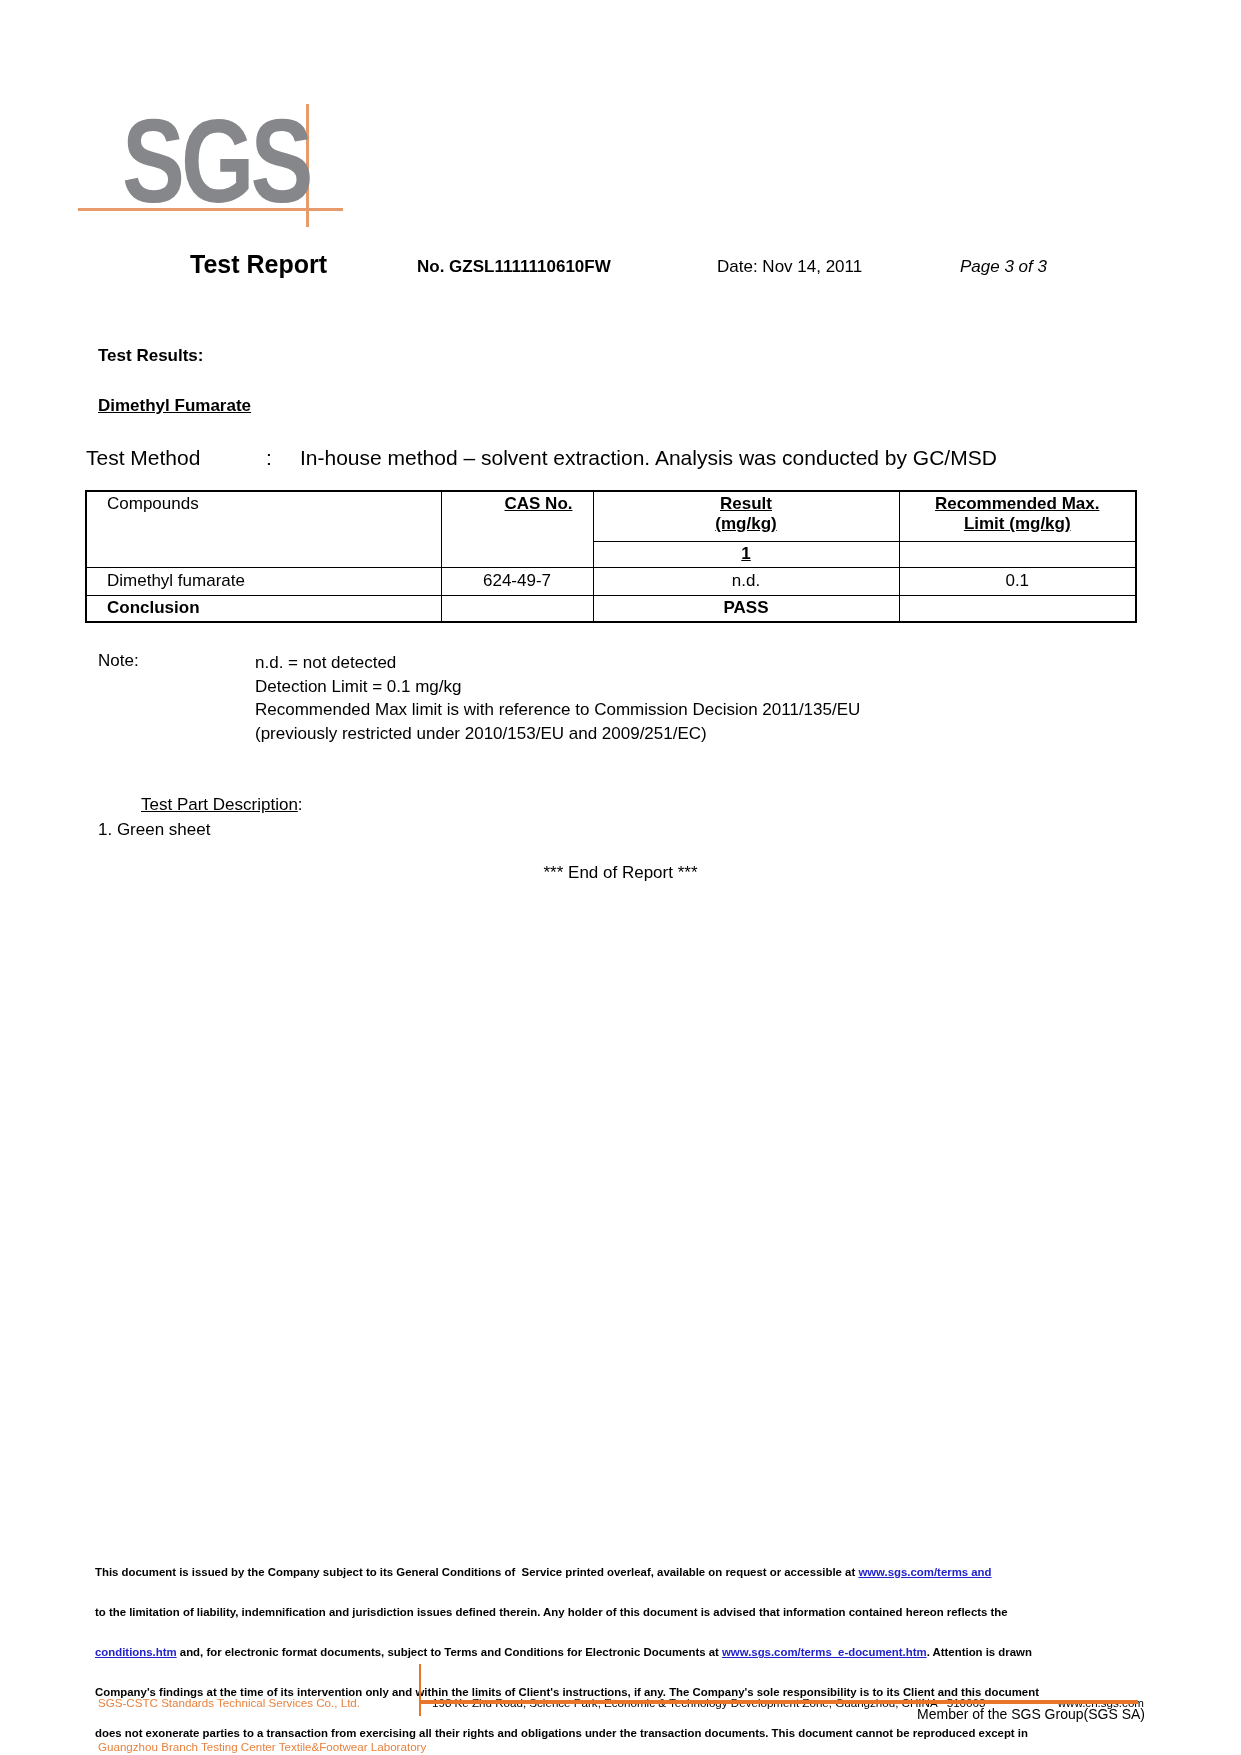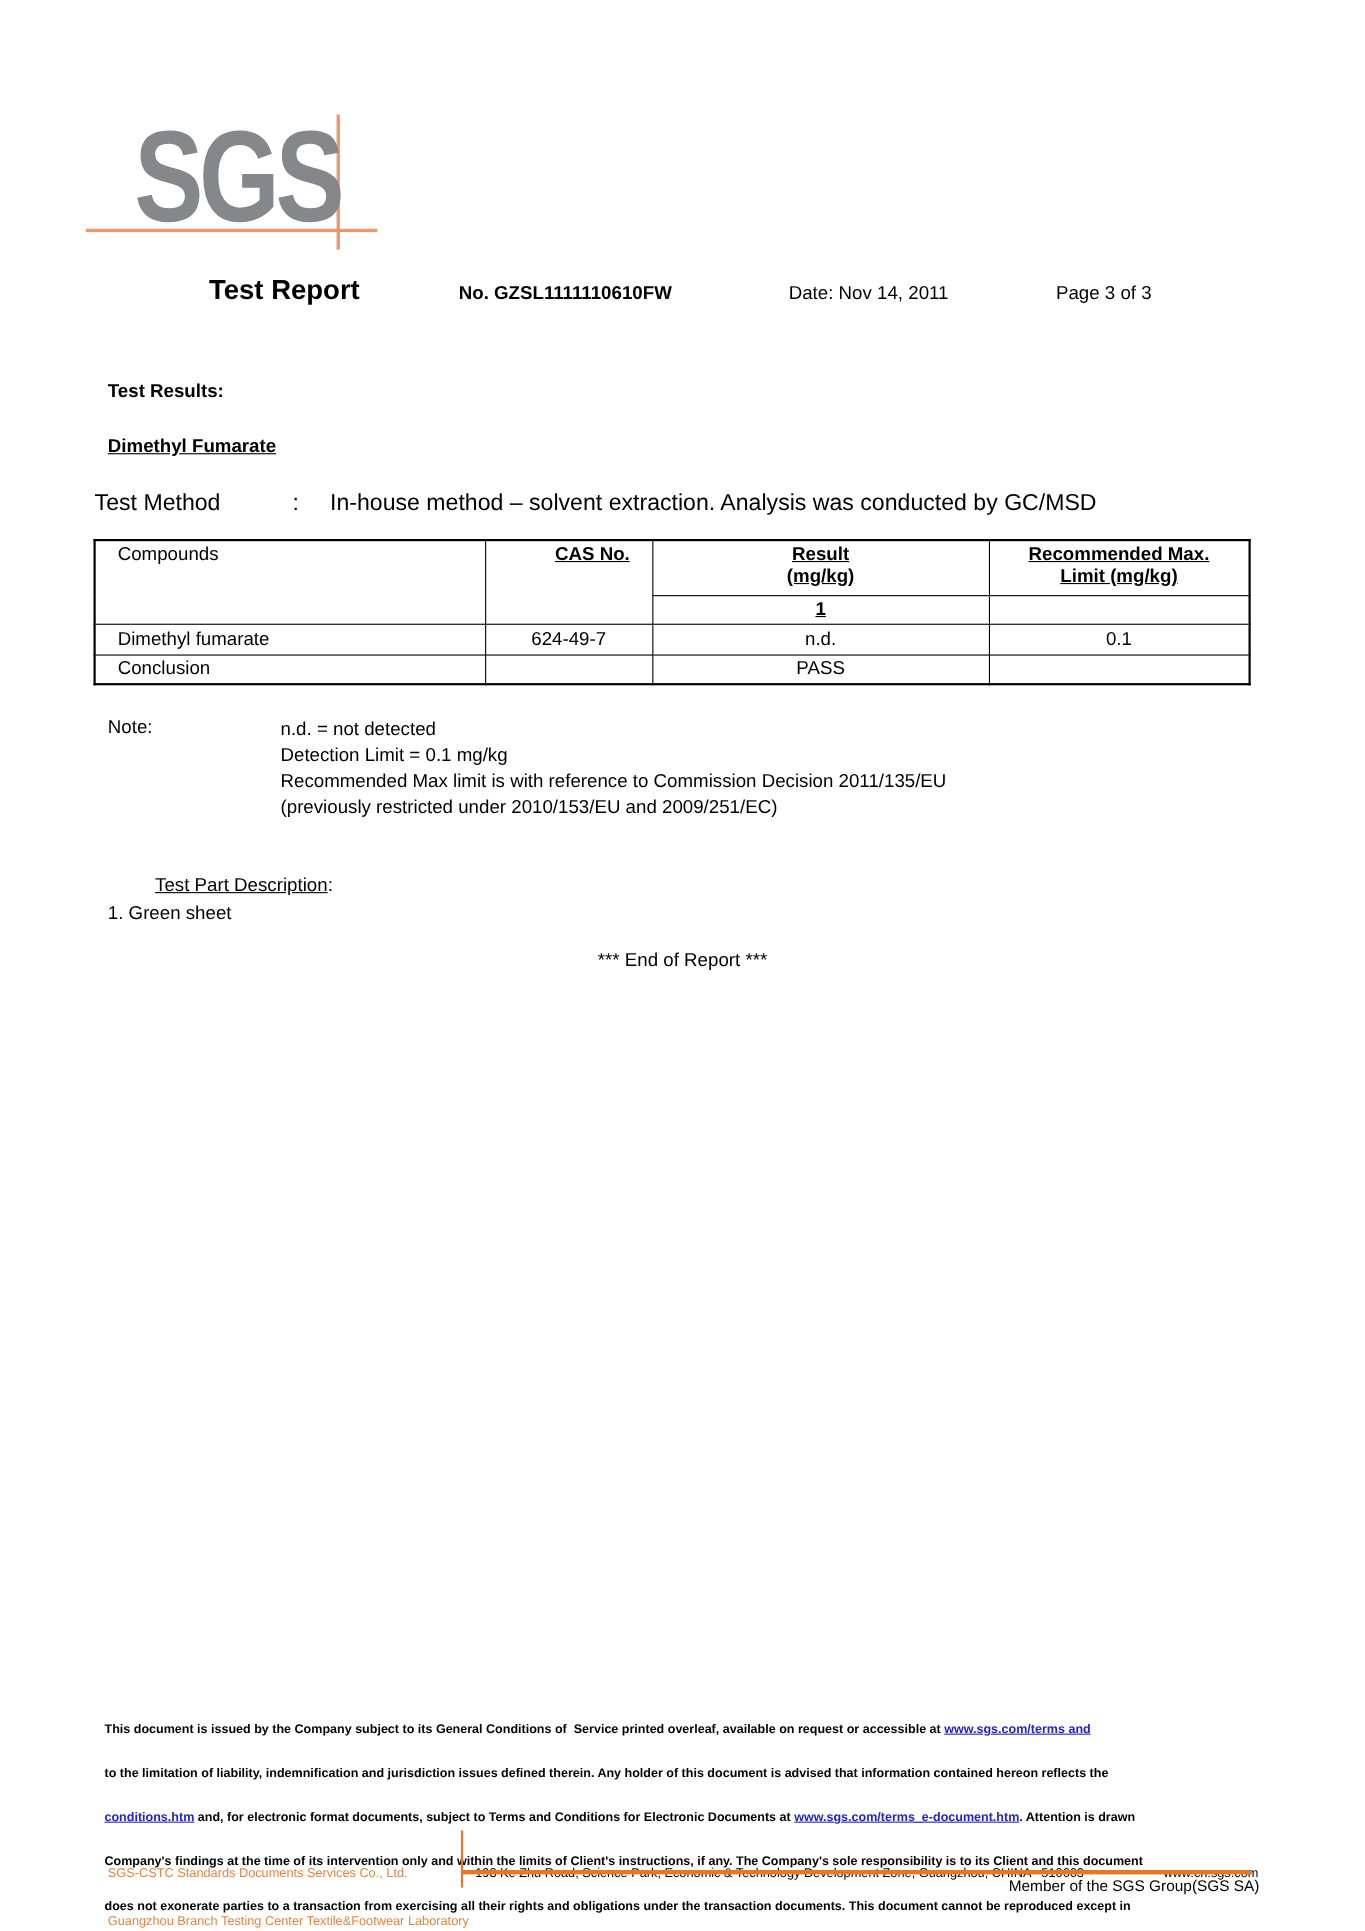--- a/index.html
+++ b/index.html
@@ -21,21 +21,21 @@
     letter-spacing: -5px; line-height: 98px;
     transform: scaleX(0.80); transform-origin: left top;
   }
   .logo-hline { position: absolute; left: 78px; top: 208px; width: 265px; height: 3px; background: #E79A6C; }
   .logo-vline { position: absolute; left: 306px; top: 104px; width: 3px; height: 123px; background: #E79A6C; }
 
   
   .doc-title   { position: absolute; left: 190px; top: 250px; font-size: 25px; font-weight: bold; }
   .report-no   { position: absolute; left: 417px; top: 257px; font-size: 17px; font-weight: bold; }
   .report-date { position: absolute; left: 717px; top: 257px; font-size: 17px; }
-  .page-info   { position: absolute; left: 960px; top: 257px; font-size: 17px; }
+  .page-info   { position: absolute; left: 960px; top: 257px; font-size: 17px; font-style: italic; }
 
   
   .section-title  { position: absolute; left: 98px; top: 346px; font-size: 17px; font-weight: bold; }
   .compound-title { position: absolute; left: 98px; top: 396px; font-size: 17px; font-weight: bold; text-decoration: underline; }
   .method-row { position: absolute; left: 86px; top: 446px; width: 960px; display: flex; font-size: 21px; }
   .method-label { width: 180px; flex: none; }
   .method-colon { width: 34px; flex: none; }
   .method-value { flex: 1; }
 
   
@@ -49,21 +49,21 @@
   td.c-compound { width: 355px; text-align: left; vertical-align: top; }
   td.c-cas      { width: 152px; text-align: right; vertical-align: top; margin-top: 12px; }
   td.c-result   { width: 306px; text-align: center; vertical-align: top; }
   td.c-limit    { width: 237px; text-align: center; vertical-align: top; }
   .th-u { font-weight: bold; text-decoration: underline; }
   tr.r-head  { height: 50px; }
   tr.r-sub   { height: 26px; }
   tr.r-data  { height: 28px; }
   tr.r-concl { height: 27px; }
   td.cell-center { text-align: center; }
-  td.b { font-weight: normal; }
+  td.b { font-weight: bold; }
 
   
   .note-label   { position: absolute; left: 98px;  top: 651px; font-size: 17px; }
   .note-content { position: absolute; left: 255px; top: 651px; font-size: 17px; line-height: 23.5px; }
 
   
   .tpd-title { position: absolute; left: 98px; top: 795px; font-size: 17px; }
   .tpd-title .u { text-decoration: underline; margin-left: 43px; }
   .tpd-item  { position: absolute; left: 98px; top: 820px; font-size: 17px; }
   .end-report { position: absolute; left: 0; top: 863px; width: 100%; text-align: center; font-size: 17px; }
@@ -164,21 +164,21 @@
     <div>to the limitation of liability, indemnification and jurisdiction issues defined therein. Any holder of this document is advised that information contained hereon reflects the</div>
     <div><span class="lnk">conditions.htm</span><span> and, for electronic format documents, subject to Terms and Conditions for Electronic Documents at </span><span class="lnk">www.sgs.com/terms_e-document.htm</span><span>. Attention is drawn</span></div>
     <div>Company's findings at the time of its intervention only and within the limits of Client's instructions, if any. The Company's sole responsibility is to its Client and this document</div>
     <div>does not exonerate parties to a transaction from exercising all their rights and obligations under the transaction documents. This document cannot be reproduced except in</div>
     
     
     
   </div>
 
   <div class="footer-company">
-    <div>SGS-CSTC Standards Documents Services Co., Ltd.</div>
+    <div>SGS-CSTC Standards Technical Services Co., Ltd.</div>
     <div>Guangzhou Branch Testing Center Textile&amp;Footwear Laboratory</div>
   </div>
 
   <div class="footer-vline"></div>
 
   <div class="footer-address">
     <div class="addr-row1">
       <span>198 Ke Zhu Road, Science Park, Economic &amp; Technology Development Zone, Guangzhou, CHINA   510663</span>
       <span>www.cn.sgs.com</span>
     </div>

